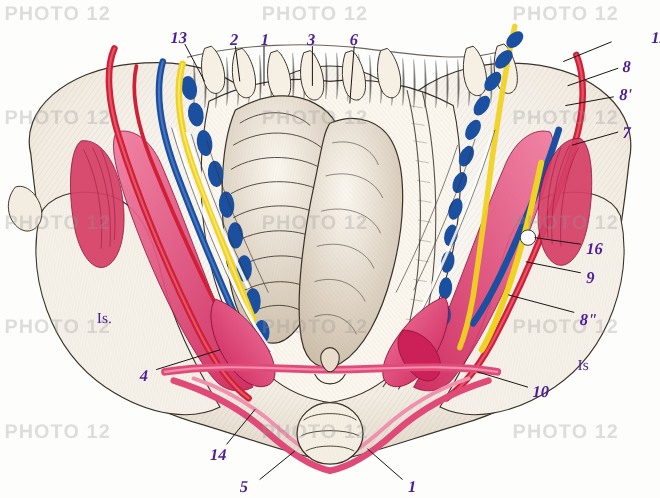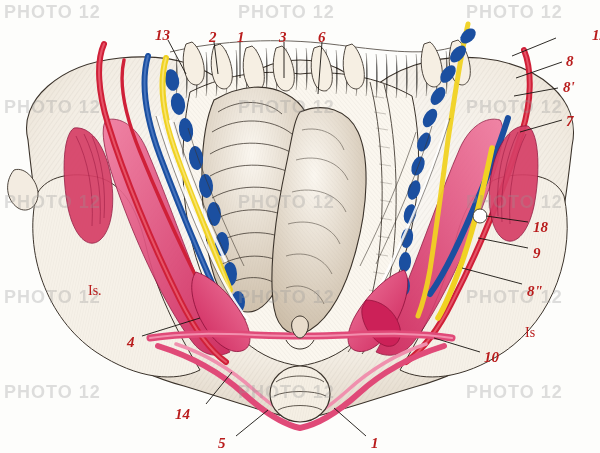--- a/index.html
+++ b/index.html
@@ -39,21 +39,21 @@
     user-select: none;
   }
 
   
   .lbl {
     position: absolute;
     font-family: "Liberation Serif", serif;
     font-style: italic;
     font-weight: 700;
     font-size: 15px;
-    color: #b91c1c;
+    color: #4c1d95;
     white-space: nowrap;
   }
   .lbl.up {
     font-style: normal;
     font-weight: 400;
     font-size: 14px;
   }
 </style>
 </head>
 <body>
@@ -416,25 +416,25 @@
   <div id="labels">
       <div class="lbl" style="left: 155px; top: 27px;">13</div>
       <div class="lbl" style="left: 209px; top: 29px;">2</div>
       <div class="lbl" style="left: 237px; top: 29px;">1</div>
       <div class="lbl" style="left: 279px; top: 29px;">3</div>
       <div class="lbl" style="left: 318px; top: 29px;">6</div>
       <div class="lbl" style="left: 592px; top: 27px;">12</div>
       <div class="lbl" style="left: 566px; top: 53px;">8</div>
       <div class="lbl" style="left: 563px; top: 79px;">8'</div>
       <div class="lbl" style="left: 566px; top: 113px;">7</div>
-      <div class="lbl" style="left: 533px; top: 219px;">18</div>
+      <div class="lbl" style="left: 533px; top: 219px;">16</div>
       <div class="lbl" style="left: 533px; top: 245px;">9</div>
       <div class="lbl" style="left: 527px; top: 283px;">8"</div>
       <div class="lbl" style="left: 484px; top: 349px; font-style: italic;">10</div>
       <div class="lbl" style="left: 127px; top: 334px;">4</div>
-      <div class="lbl" style="left: 175px; top: 406px; font-style: italic;">14</div>
+      <div class="lbl" style="left: 191px; top: 406px; font-style: italic;">14</div>
       <div class="lbl" style="left: 218px; top: 435px;">5</div>
       <div class="lbl" style="left: 371px; top: 435px;">1</div>
       <div class="lbl up" style="left: 88px; top: 283px;">Is.</div>
       <div class="lbl up" style="left: 525px; top: 325px;">Is</div>
     </div>
 
 </div>
 
 </body></html>

